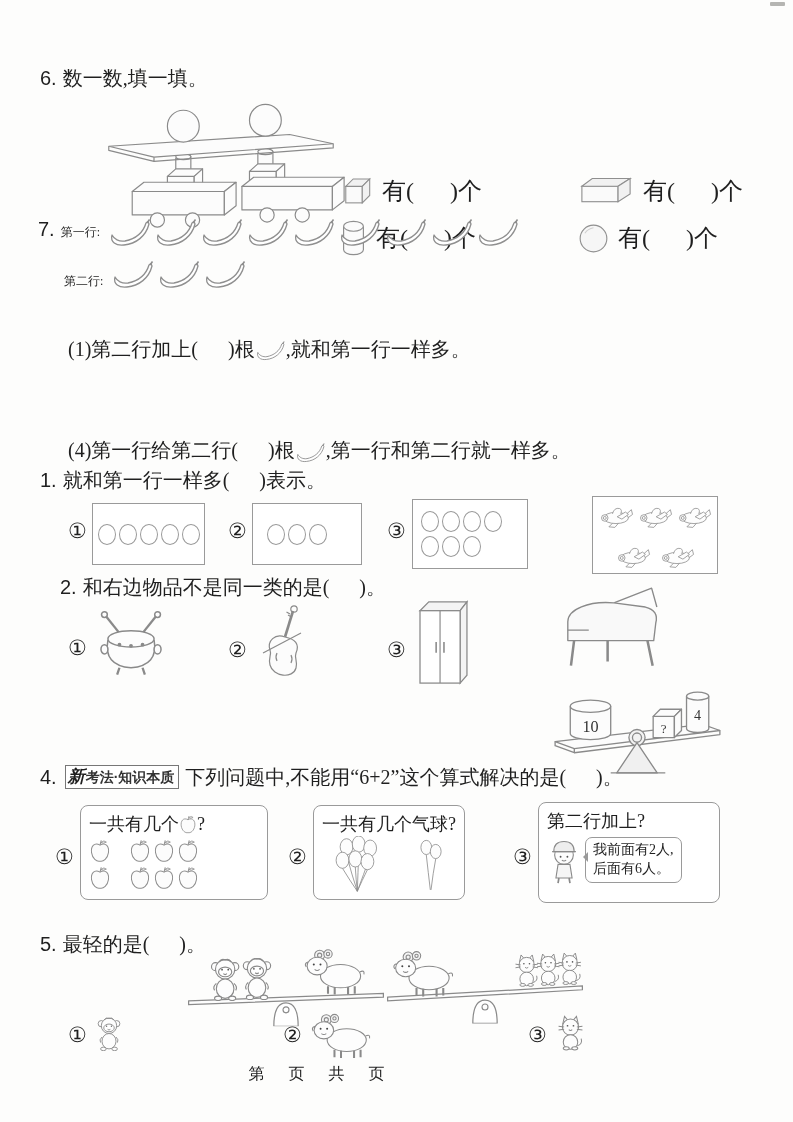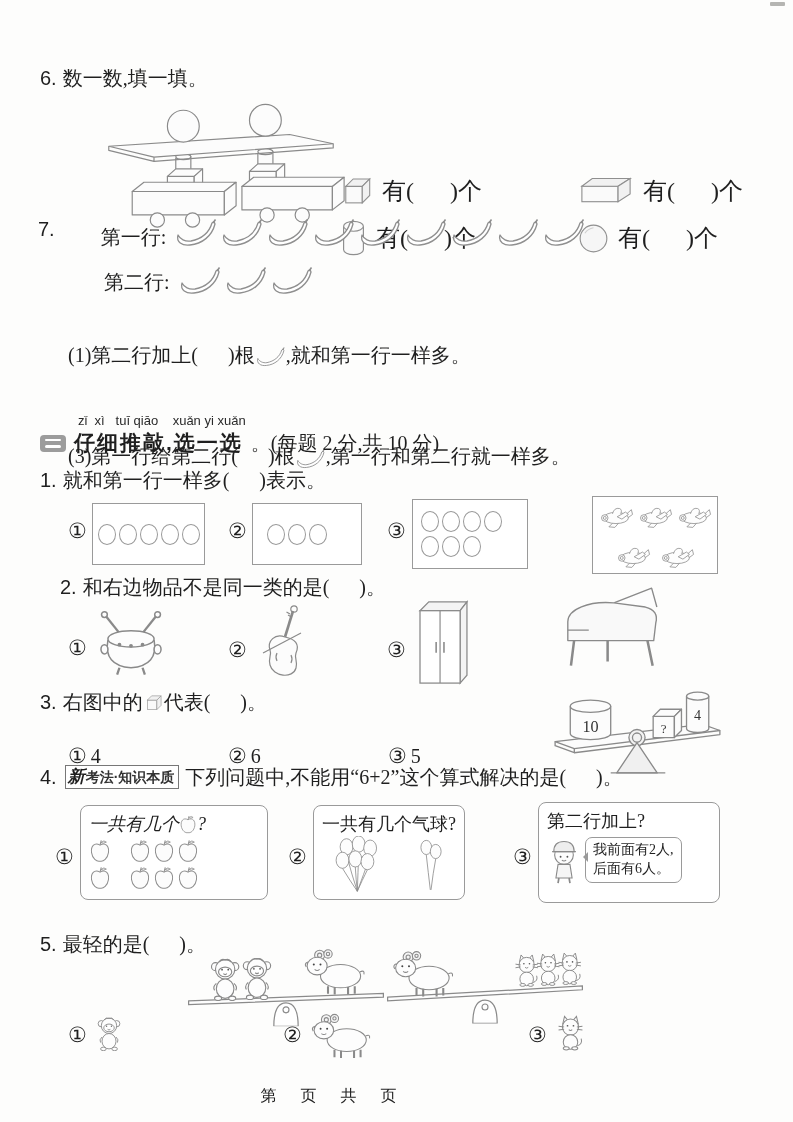--- a/index.html
+++ b/index.html
@@ -17,21 +17,21 @@
 
   
   .corner-dash{left:770px;top:2px;width:15px;height:4px;background:#b5b5b2;border-radius:1px;}
 
   
   .q6-grid{left:300px;top:108px;width:450px;display:grid;grid-template-columns:238px 212px;row-gap:12px;}
   .q6-item{display:flex;align-items:center;gap:9px;font-size:24px;white-space:pre;}
 
   
   .banana-row{display:flex;align-items:center;gap:2px;}
-  .row-label{font-size:20px;white-space:pre;margin-right:8px;margin-left:40px;}
+  .row-label{font-size:12px;white-space:pre;margin-right:8px;}
 
   
   .pinyin{font-family:"Liberation Sans",sans-serif;font-size:13px;color:#2a2a2a;white-space:pre;margin-left:38px;}
   .sec-row{display:flex;align-items:center;gap:8px;margin-top:1px;}
   .sec-icon{width:26px;height:17px;background:#9c9c9c;border-radius:4px;position:relative;flex:0 0 auto;}
   .sec-icon::before,.sec-icon::after{content:"";position:absolute;left:5px;right:5px;height:2.5px;background:#fff;border-radius:2px;}
   .sec-icon::before{top:4px;}
   .sec-icon::after{bottom:4px;}
   .sec-title{font-family:"Liberation Sans",sans-serif;font-weight:bold;font-size:21px;letter-spacing:2px;white-space:pre;}
   .sec-note{font-size:20px;white-space:pre;}
@@ -50,21 +50,21 @@
   .q4-box{border:1.4px solid #9a9a9a;border-radius:8px;background:#fff;box-sizing:border-box;padding:6px 8px;}
   .q4-title{font-size:18px;white-space:pre;display:flex;align-items:center;}
   .apple-row{display:flex;align-items:center;margin-top:3px;}
   .spacer18{width:18px;flex:0 0 auto;}
   .apple-grp{display:flex;gap:2px;}
   .q4opt3-body{display:flex;align-items:flex-start;gap:4px;margin-top:4px;}
   .bubble{border:1.4px solid #9a9a9a;border-radius:7px;padding:3px 7px;font-size:14px;line-height:1.35;white-space:pre;position:relative;background:#fff;}
   .bubble::before{content:"";position:absolute;left:-8px;top:14px;border:5px solid transparent;border-right-color:#9a9a9a;}
   .balloon-area{display:flex;justify-content:space-between;align-items:flex-start;padding:0 8px;}
 
-  .footer{left:0;top:1086px;width:643px;text-align:center;font-size:16px;letter-spacing:10px;color:#222;margin-left:12px;}
+  .footer{left:0;top:1064px;width:643px;text-align:center;font-size:16px;letter-spacing:10px;color:#222;}
 </style>
 </head>
 <body>
 
 <svg width="0" height="0" style="position:absolute" aria-hidden="true">
   <defs>
     <symbol id="sym-banana" viewBox="0 0 44 30">
       <path d="M4 17 C2 24 8 28 16 27 C28 26 38 18 41 6 L40 3.5 L38 5 C35 15 27 21 17 23 C11 24 6 21 4 17 Z" fill="#fff" stroke="#8f8f8f" stroke-width="1.3" stroke-linejoin="round"></path>
       <path d="M39 5 L41.5 1.5" stroke="#8f8f8f" stroke-width="1.6" fill="none"></path>
     </symbol>
@@ -341,34 +341,26 @@
             <use href="#sym-banana" xlink:href="#sym-banana"></use>
           </svg>
         </span>
     </div>
     <div class="qtext" style="margin-top:22px;">
       <span>(1)第二行加上(      )根</span><svg class="inline-svg" width="31" height="22" viewBox="0 0 44 30">
           <use href="#sym-banana" xlink:href="#sym-banana"></use>
         </svg><span>,就和第一行一样多。</span>
     </div>
     <div class="qtext" style="margin-top:26px;">
-      <span>(3)第一行给第二行(      )根</span><svg class="inline-svg" width="31" height="22" viewBox="0 0 44 30">
+      <span>(4)第一行给第二行(      )根</span><svg class="inline-svg" width="31" height="22" viewBox="0 0 44 30">
           <use href="#sym-banana" xlink:href="#sym-banana"></use>
         </svg><span>,第一行和第二行就一样多。</span>
     </div>
   </section>
 
-  <section class="abs" style="left:40px;top:413px;width:720px;">
-    <div class="pinyin">zǐ  xì   tuī qiāo    xuǎn yi xuǎn</div>
-    <div class="sec-row">
-      <span class="sec-icon"></span>
-      <span class="sec-title">仔细推敲,选一选</span>
-      <span class="sec-note">。(每题 2 分,共 10 分)</span>
-    </div>
-  </section>
 
   <section class="abs" style="left:40px;top:468px;width:720px;">
     <div class="qtext"><span class="qnum">1.</span><span>就和第一行一样多(      )表示。</span></div>
   </section>
   <span class="abs marker" style="left:68px;top:519px;">①</span>
   <div class="abs opt-box" style="left:92px;top:503px;width:113px;height:62px;">
     <div class="circle-row" style="justify-content:center;">
         <span class="oval"></span>
         <span class="oval"></span>
         <span class="oval"></span>
@@ -432,30 +424,20 @@
       <use href="#sym-violin" xlink:href="#sym-violin"></use>
     </svg>
   <span class="abs marker" style="left:387px;top:638px;">③</span>
   <svg class="abs" style="left:414px;top:597px;" width="57" height="90" viewBox="0 0 58 92">
       <use href="#sym-wardrobe" xlink:href="#sym-wardrobe"></use>
     </svg>
   <svg class="abs" style="left:553px;top:584px;" width="126" height="88" viewBox="0 0 120 84">
       <use href="#sym-piano" xlink:href="#sym-piano"></use>
     </svg>
 
-  <section class="abs" style="left:40px;top:690px;width:520px;">
-    <div class="qtext"><span class="qnum">3.</span><span>右图中的</span><svg class="inline-svg" style="margin:0 1px 4px 1px;" width="19" height="19" viewBox="0 0 40 40">
-          <use href="#sym-cube" xlink:href="#sym-cube"></use>
-        </svg><span>代表(      )。</span></div>
-    <div style="display:flex;margin-top:28px;margin-left:28px;">
-      <div style="width:160px;"><span class="marker">①</span> <span class="qtext">4</span></div>
-      <div style="width:160px;"><span class="marker">②</span> <span class="qtext">6</span></div>
-      <div><span class="marker">③</span> <span class="qtext">5</span></div>
-    </div>
-  </section>
   <svg class="abs" style="left:552px;top:684px;" width="172" height="93" viewBox="0 0 170 92">
     <g fill="#fcfcfc" stroke="#8a8a8a" stroke-width="1.3" stroke-linejoin="round">
       <polygon points="3,57 149,40 166,46 22,64"></polygon>
       <polyline points="3,57 3,61 22,68 22,64" fill="none"></polyline>
       <polyline points="22,68 166,50 166,46" fill="none"></polyline>
       <circle cx="84" cy="53" r="8" fill="#f2f2f2"></circle>
       <circle cx="84" cy="53" r="4.5" fill="none"></circle>
       <polygon points="84,58 64,88 104,88" fill="#f0f0f0"></polygon>
       <line x1="58" y1="88" x2="112" y2="88"></line>
       <path d="M18 22 V49 A20 6 0 0 0 58 49 V22"></path>
@@ -468,21 +450,21 @@
     </g>
     <text x="38" y="47" text-anchor="middle" font-size="16" fill="#333" font-family="Liberation Serif, serif">10</text>
     <text x="110.5" y="48" text-anchor="middle" font-size="13" fill="#333" font-family="Liberation Serif, serif">?</text>
     <text x="144" y="36" text-anchor="middle" font-size="14" fill="#333" font-family="Liberation Serif, serif">4</text>
   </svg>
 
   <section class="abs" style="left:40px;top:765px;width:720px;">
     <div class="qtext"><span class="qnum">4.</span><span class="badge"><span class="badge-new">新</span><span class="badge-rest">考法·知识本质</span></span><span>下列问题中,不能用“6+2”这个算式解决的是(      )。</span></div>
   </section>
   <span class="abs marker" style="left:55px;top:845px;">①</span>
-  <div class="abs q4-box" style="left:80px;top:805px;width:188px;height:95px;font-style:italic;">
+  <div class="abs q4-box" style="left:80px;top:805px;width:188px;height:95px;">
     <div class="q4-title"><span>一共有几个</span><svg class="inline-svg" width="18" height="19" viewBox="0 0 26 28">
           <use href="#sym-apple" xlink:href="#sym-apple"></use>
         </svg><span>?</span></div>
     <div class="apple-row">
       <span class="apple-grp">
           <svg width="22" height="24" viewBox="0 0 26 28">
             <use href="#sym-apple" xlink:href="#sym-apple"></use>
           </svg>
         </span>
       <span class="spacer18"></span>

